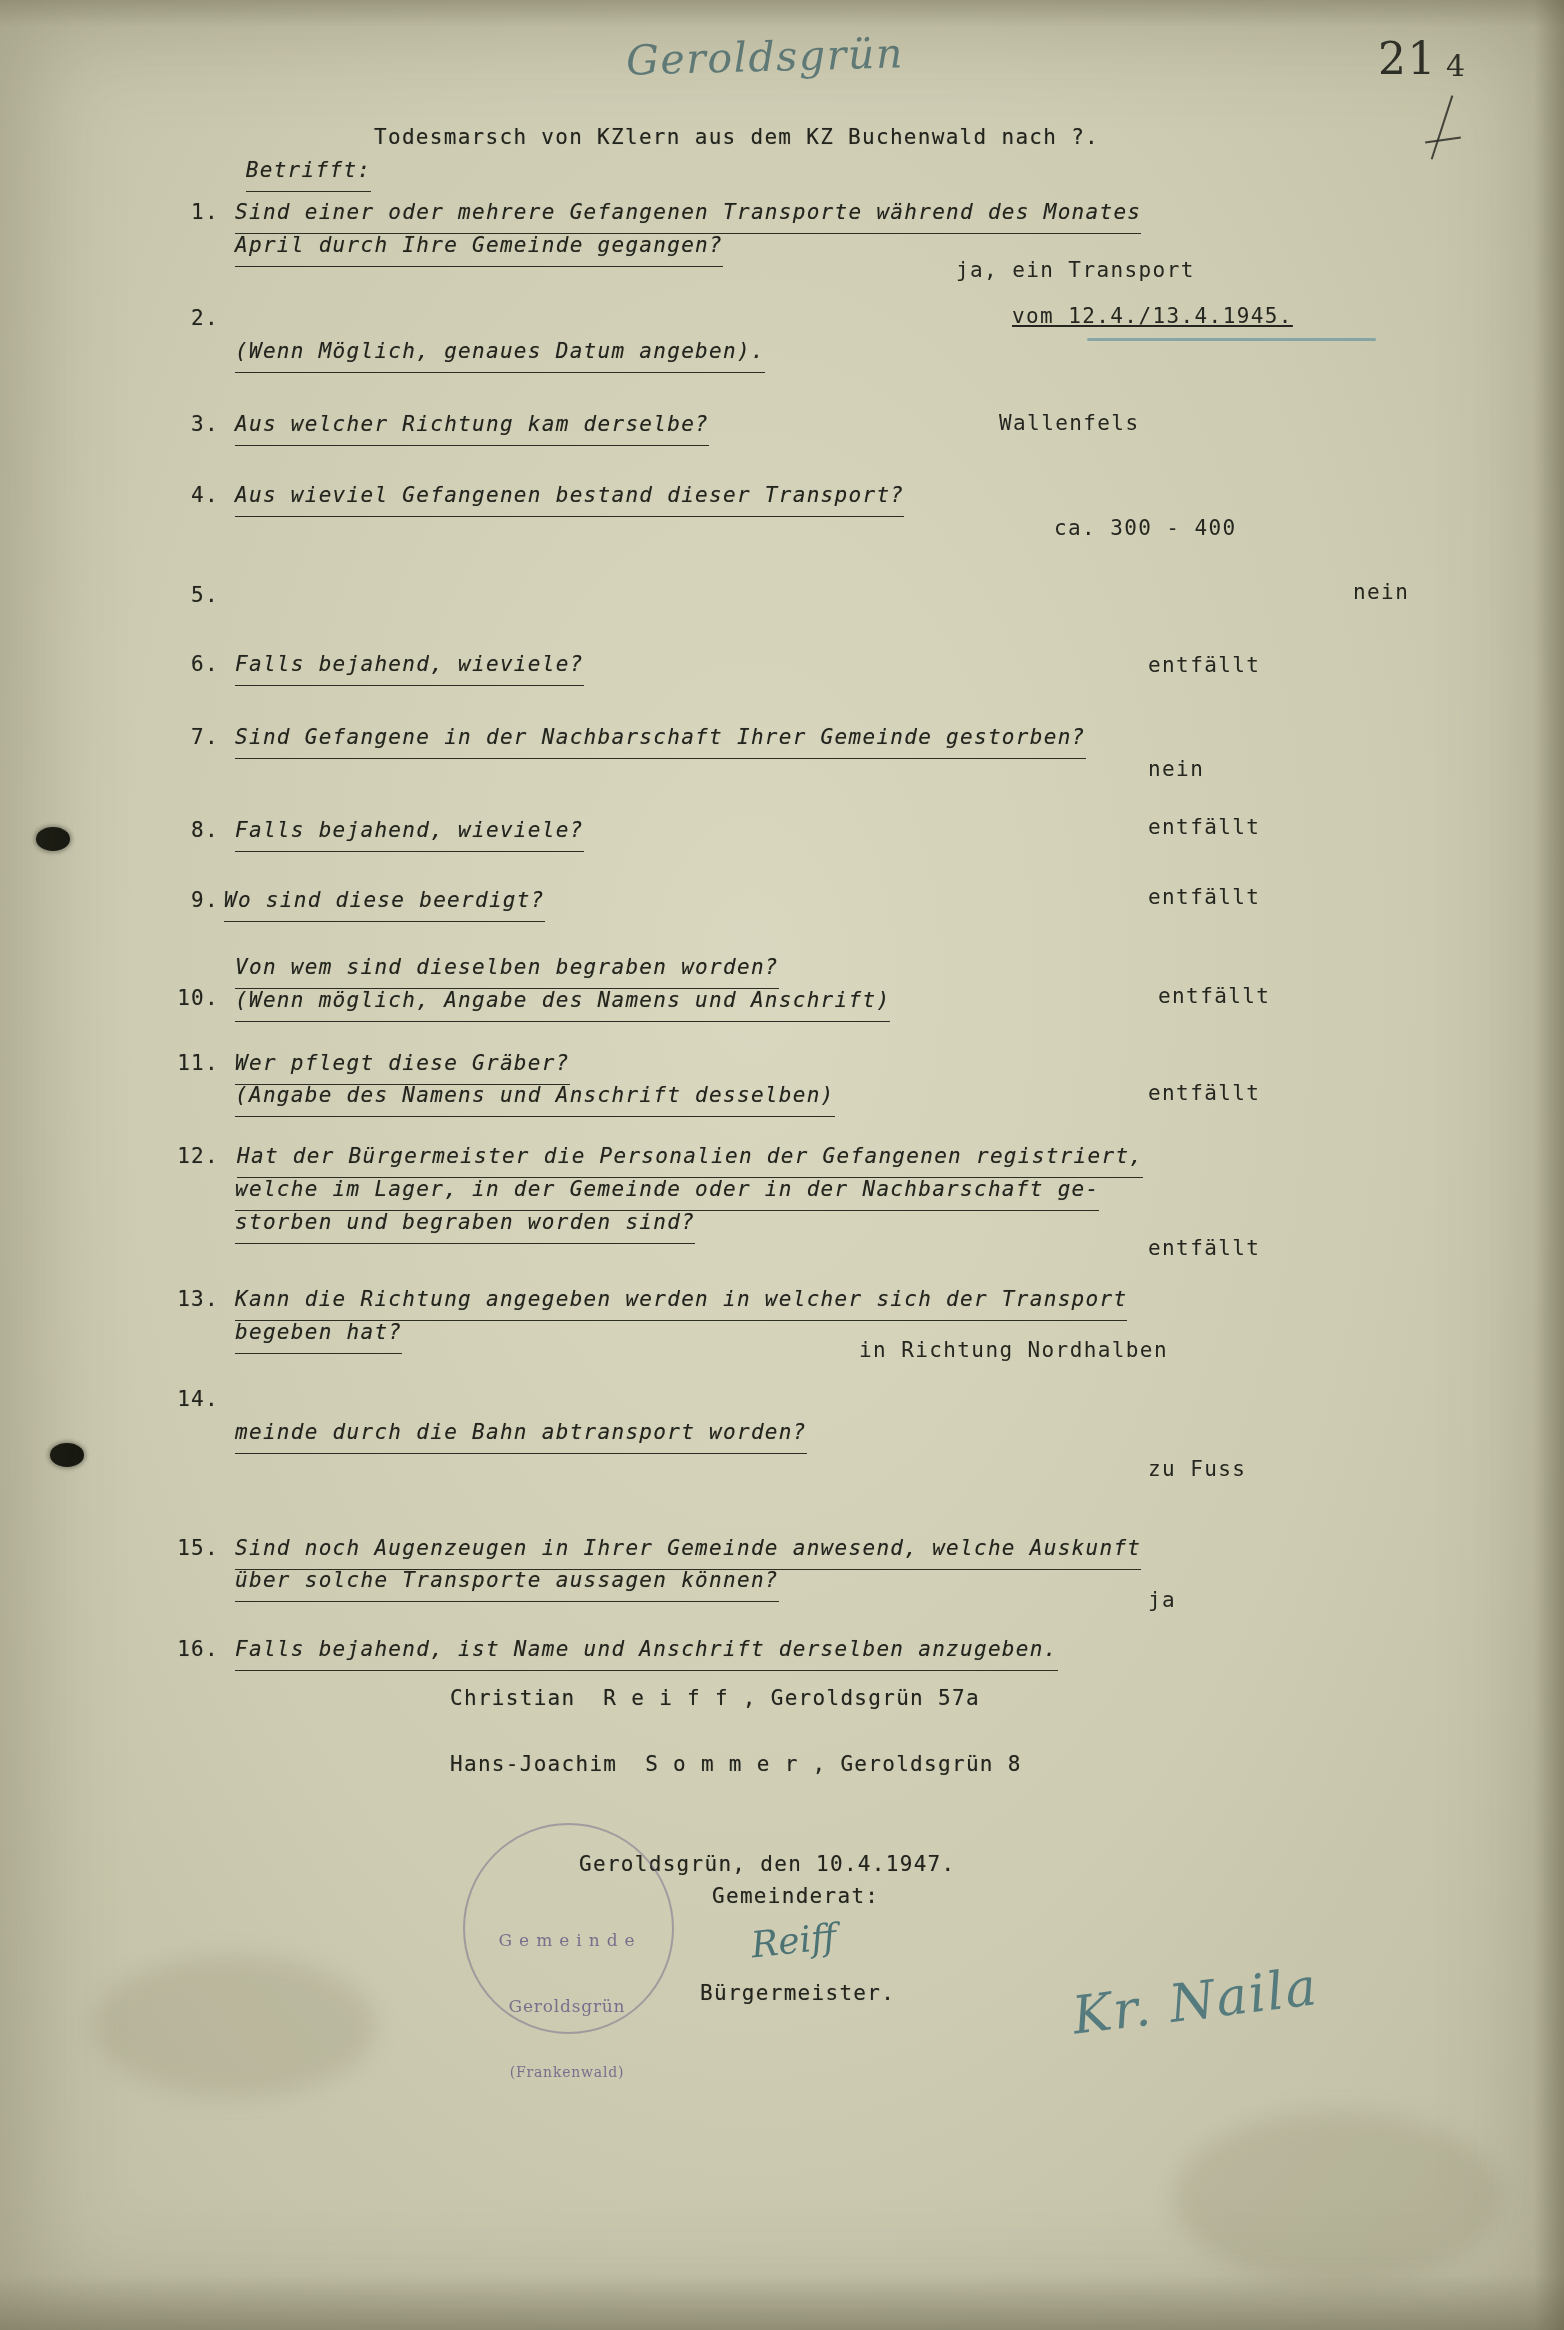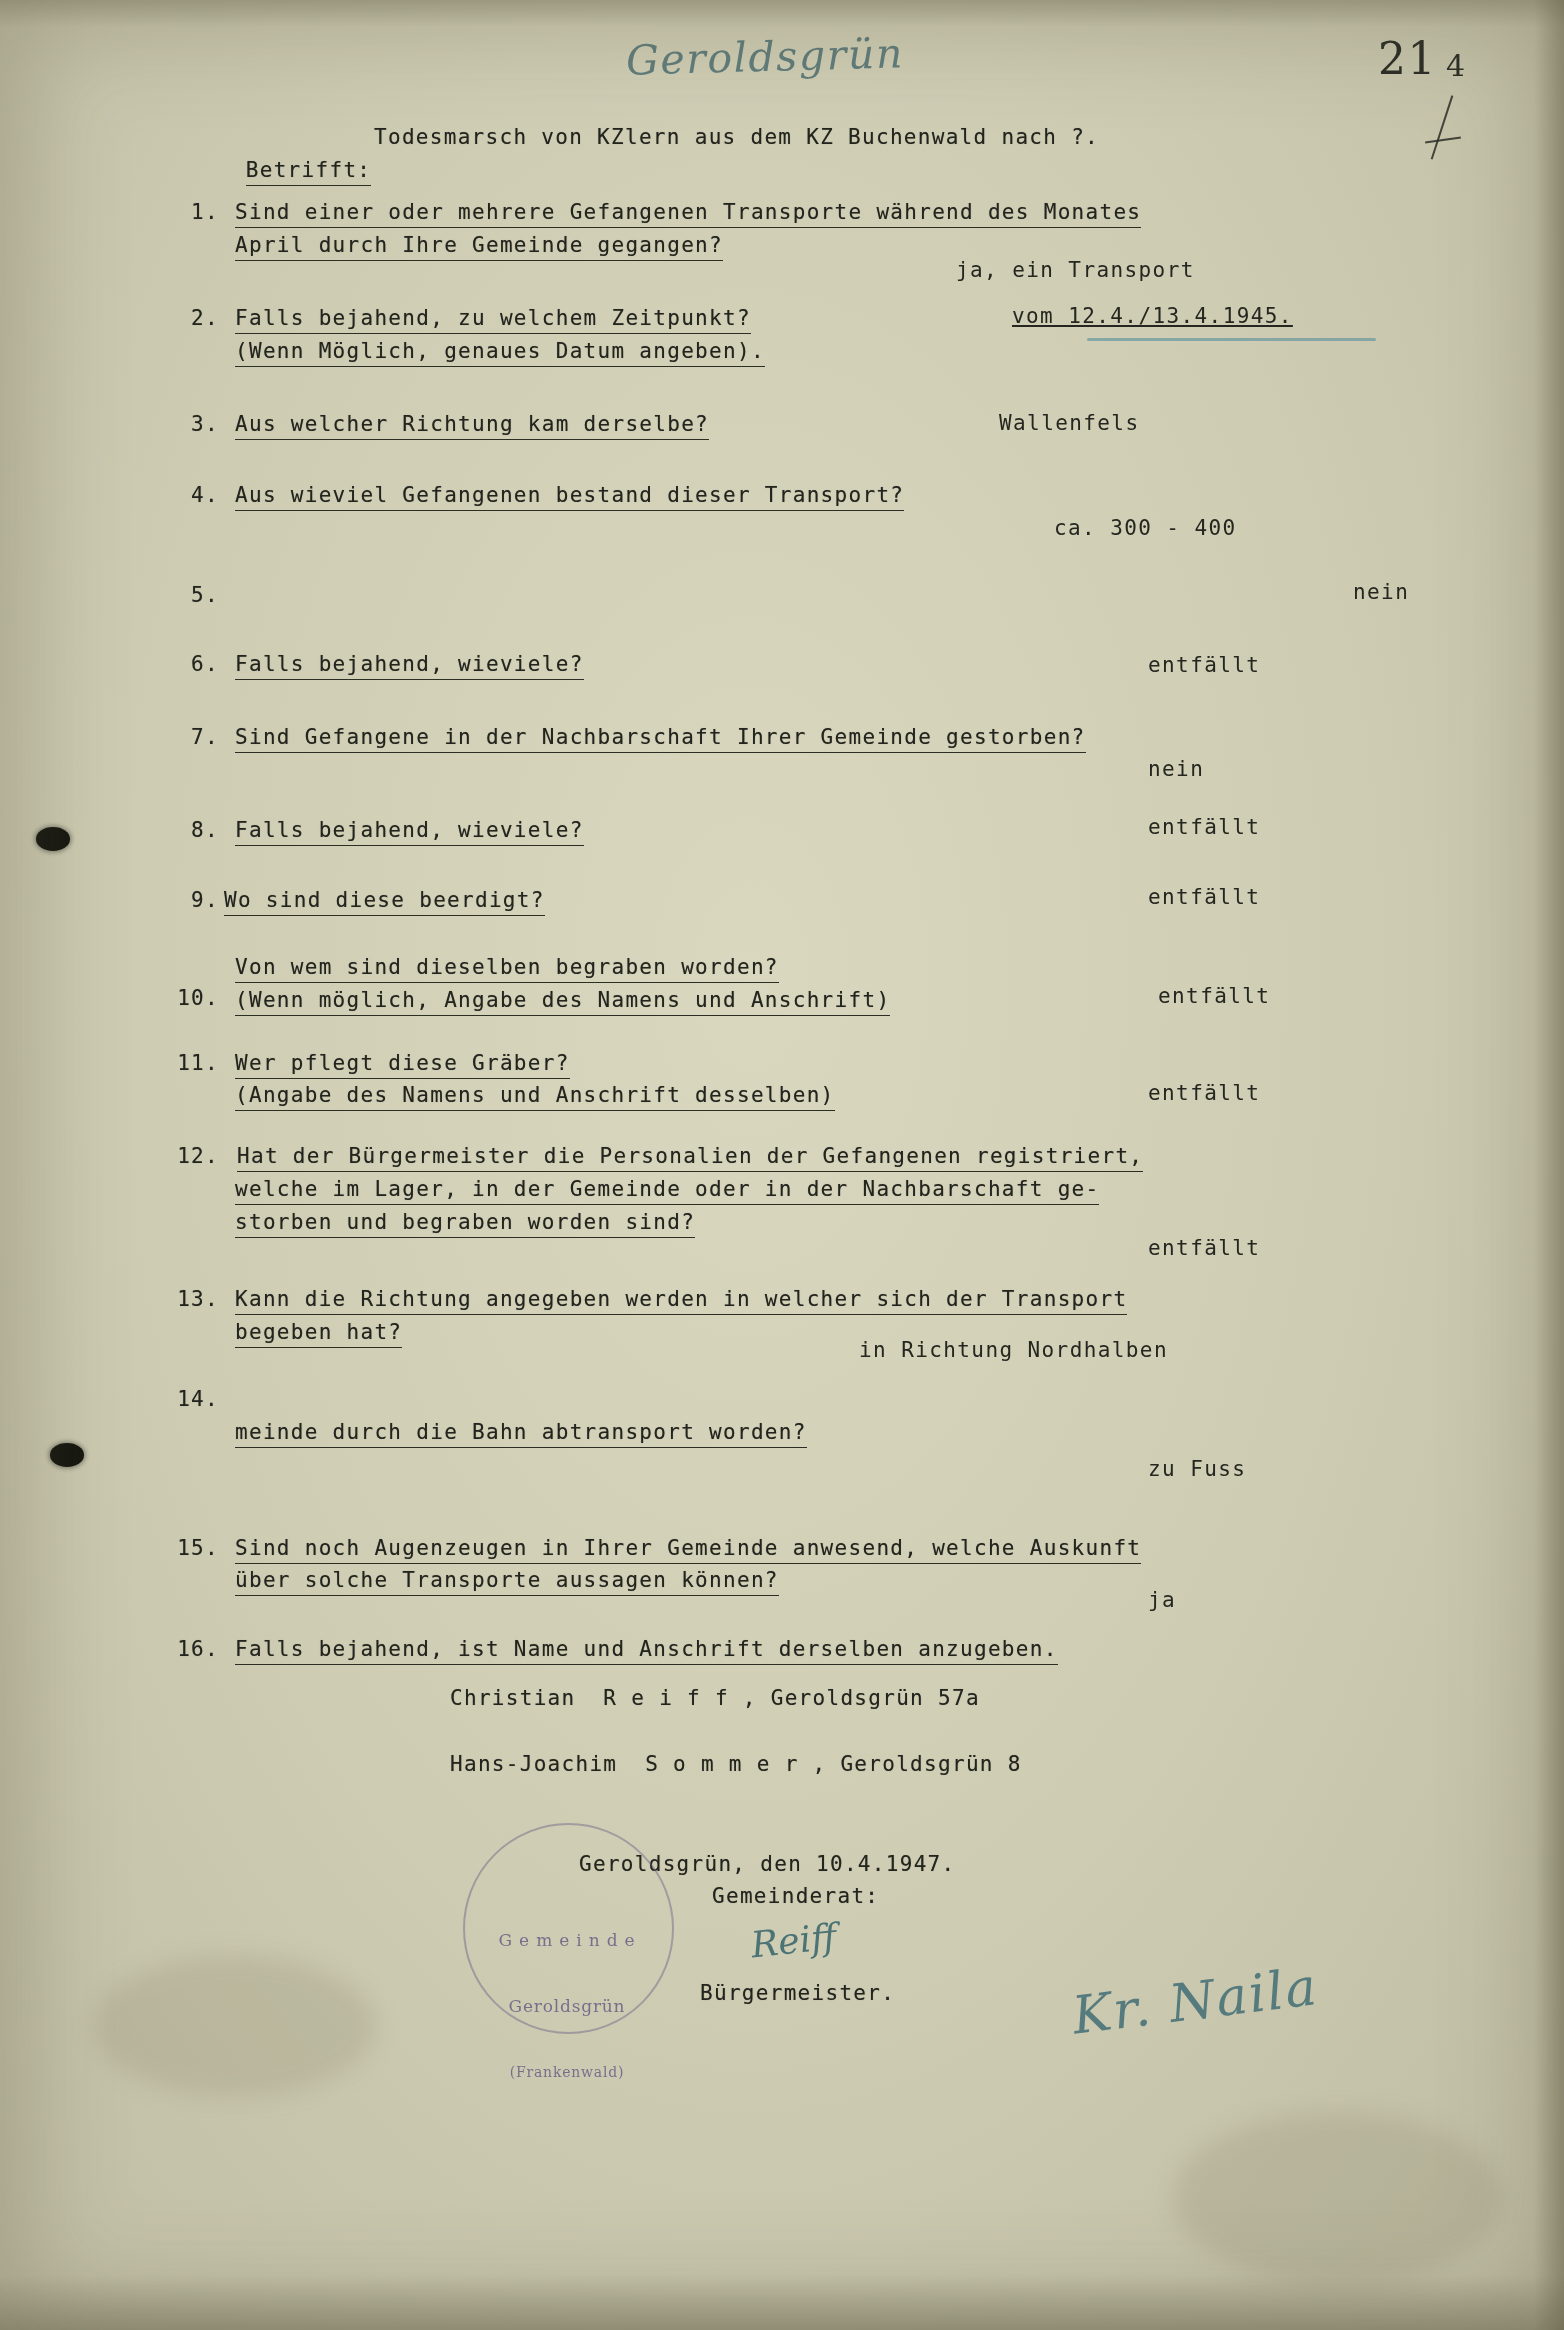--- a/index.html
+++ b/index.html
@@ -62,21 +62,22 @@
     letter-spacing: 1.3px;
     line-height: 33px;
     white-space: pre;
     text-shadow: 0 0 0.8px rgba(30,32,24,0.35);
   }
   .num {
     text-align: right;
   }
   .ul {
     border-bottom: 1.6px solid #2c2e24;
-    padding-bottom: 3px;
+    padding-bottom: 9px;
+    font-style: italic;
   }
   .answer {
     position: absolute;
     color: #24261f;
     font-family: "DejaVu Sans Mono", monospace;
     font-size: 21px;
     letter-spacing: 1.4px;
     white-space: pre;
   }
   
@@ -212,21 +213,20 @@
     <span class="ul">Betrifft:</span>
   </div>
   <div class="tw" style="left:374px; top:121px;">Todesmarsch von KZlern aus dem KZ Buchenwald nach ?.</div>
 
   <div class="tw num" style="left:164px; top:196px; width:55px;">1.</div>
   <div class="tw" style="left:235px; top:196px;"><span class="ul">Sind einer oder mehrere Gefangenen Transporte während des Monates</span></div>
   <div class="tw" style="left:235px; top:229px;"><span class="ul">April durch Ihre Gemeinde gegangen?</span></div>
   <div class="answer" style="left:956px; top:258px;">ja, ein Transport</div>
 
   <div class="tw num" style="left:164px; top:302px; width:55px;">2.</div>
-  <div class="tw" style="left:235px; top:302px;"><span class="ul">Falls bejahend, zu welchem Zeitpunkt?</span></div>
   <div class="tw" style="left:235px; top:335px;"><span class="ul">(Wenn Möglich, genaues Datum angeben).</span></div>
   <div class="answer" style="left:1012px; top:304px;text-decoration:underline;">vom 12.4./13.4.1945.</div>
   <div class="blue-underline" style="left:1087px; top:338px; width:289px;"></div>
 
   <div class="tw num" style="left:164px; top:408px; width:55px;">3.</div>
   <div class="tw" style="left:235px; top:408px;"><span class="ul">Aus welcher Richtung kam derselbe?</span></div>
   <div class="answer" style="left:999px; top:411px;">Wallenfels</div>
 
   <div class="tw num" style="left:164px; top:479px; width:55px;">4.</div>
   <div class="tw" style="left:235px; top:479px;"><span class="ul">Aus wieviel Gefangenen bestand dieser Transport?</span></div>

